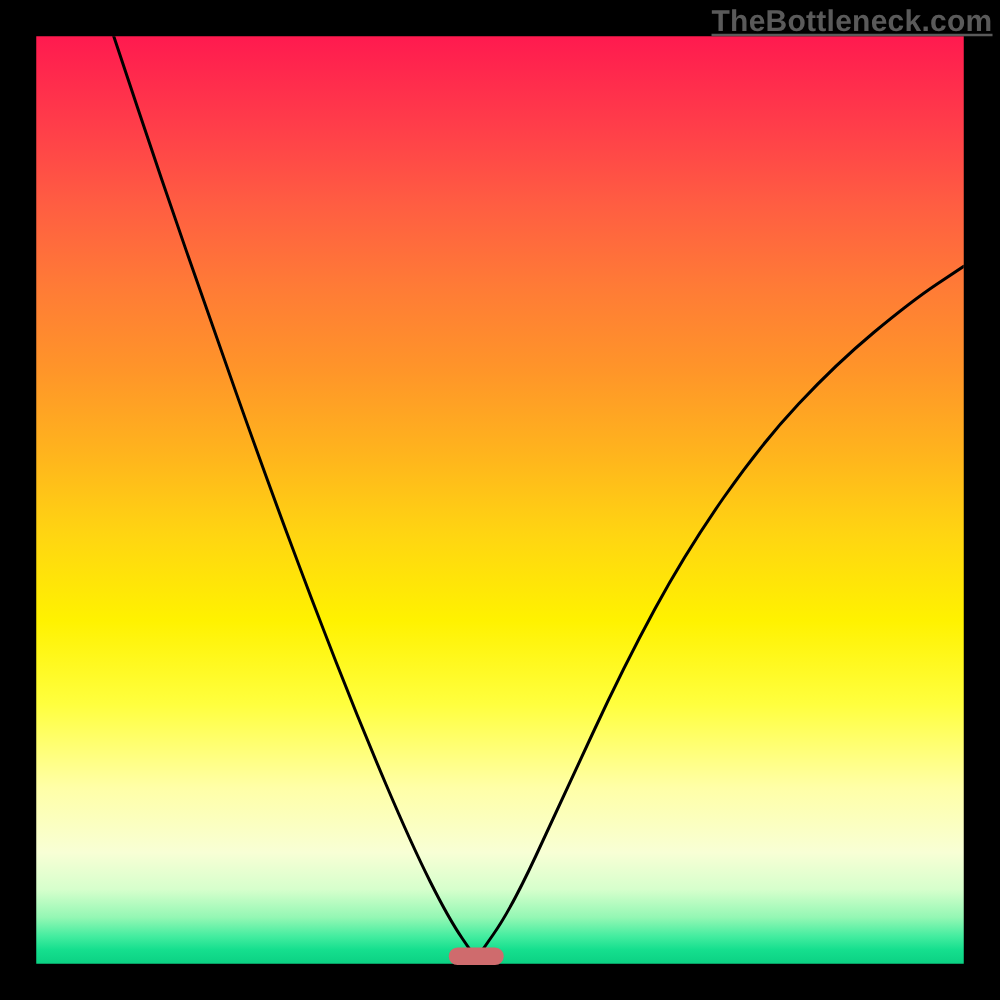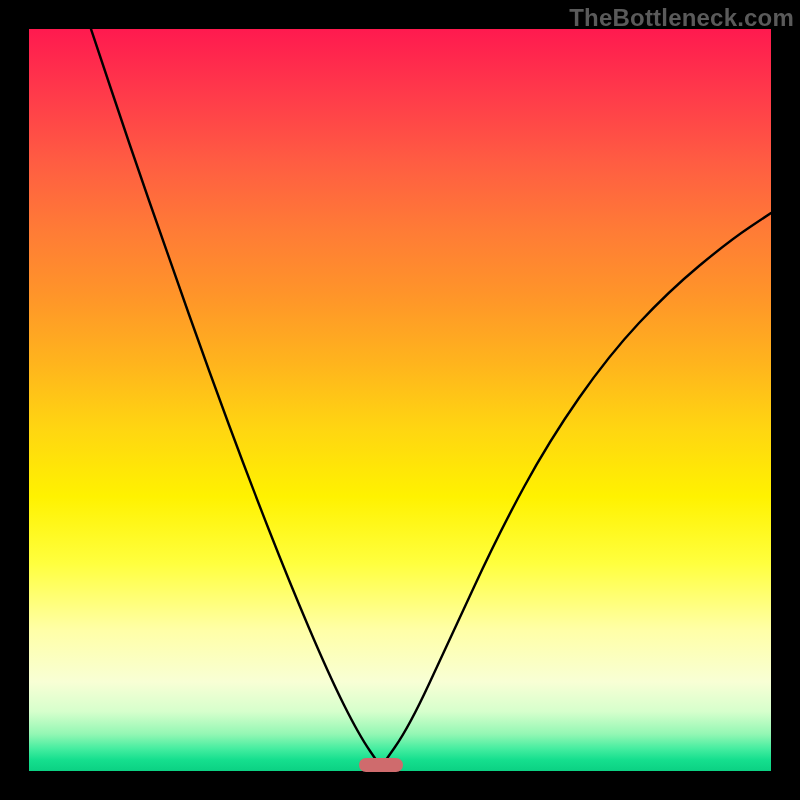--- a/index.html
+++ b/index.html
@@ -38,20 +38,21 @@
   }
   .watermark {
     position: absolute;
     top: 4px;
     right: 6px;
     color: #5a5a5a;
     font-size: 24px;
     font-weight: 600;
     letter-spacing: 0.2px;
     z-index: 10;
+    text-decoration: underline;
   }
   .curve {
     position: absolute;
     left: 0;
     top: 0;
     width: 742px;
     height: 742px;
   }
   .cap {
     position: absolute;

